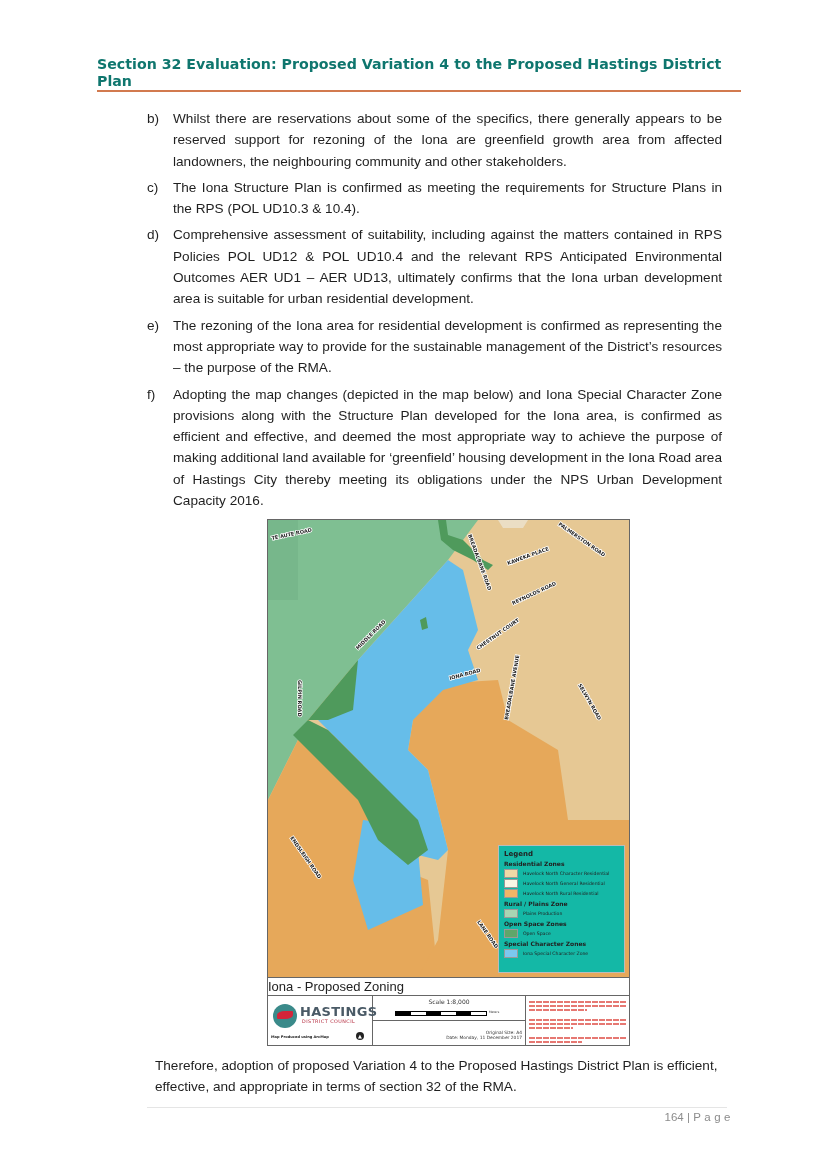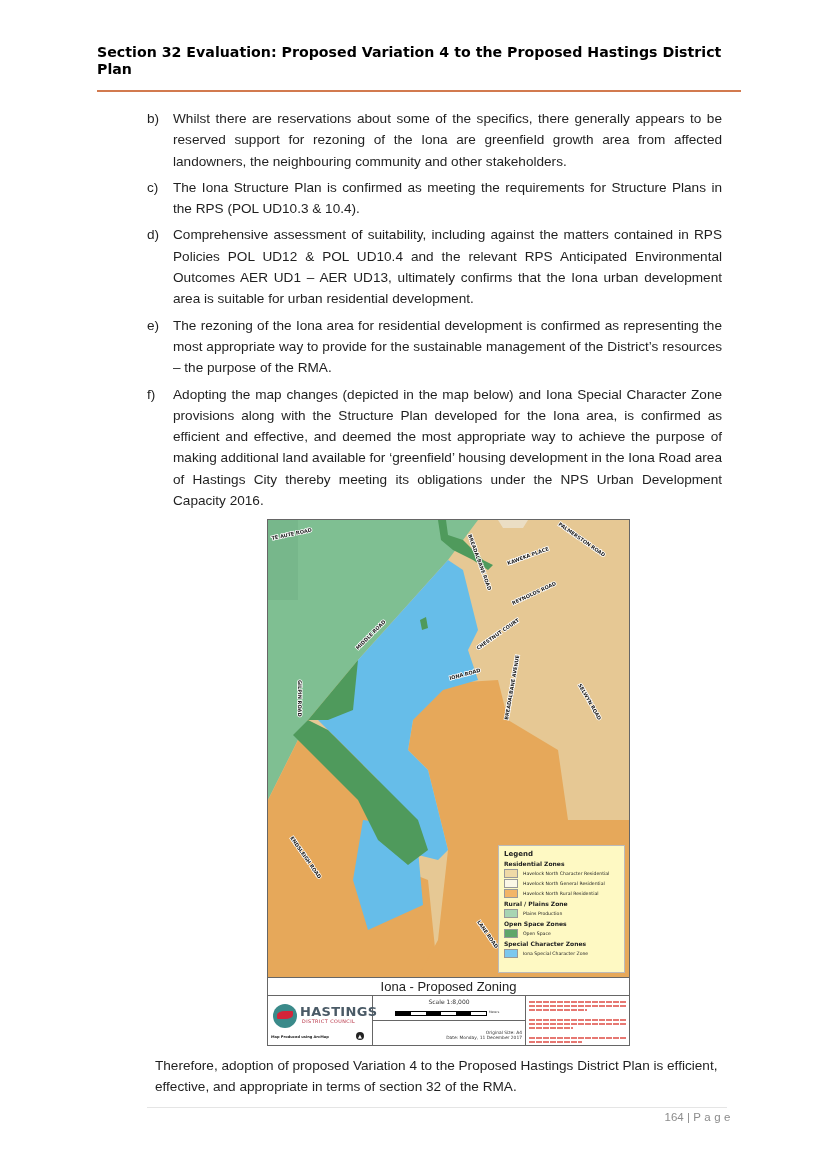--- a/index.html
+++ b/index.html
@@ -1,20 +1,20 @@
 <!DOCTYPE html>
 <html><head>
 <meta charset="utf-8">
 <style>
   html, body { margin: 0; padding: 0; background: #ffffff; }
   body { width: 821px; height: 1160px; position: relative; overflow: hidden; font-family: "Liberation Sans", sans-serif; }
 
   .header-title {
-    position: absolute; left: 97px; top: 44px; width: 640px;
-    color: #000000; font-family: "DejaVu Sans", sans-serif; font-weight: bold;
+    position: absolute; left: 97px; top: 56px; width: 640px;
+    color: #0f766e; font-family: "DejaVu Sans", sans-serif; font-weight: bold;
     font-size: 14.2px; line-height: 17px;
   }
   .header-rule {
     position: absolute; left: 97px; top: 90px; width: 644px; height: 2px; background: #d27a4f;
   }
 
   .list {
     position: absolute; left: 147px; top: 108px; width: 575px;
     font-family: "Liberation Sans", sans-serif; font-size: 13.6px; line-height: 21.3px; color: #1f1f1f;
   }
@@ -28,32 +28,32 @@
   .map-area { position: absolute; left: 0; top: 0; width: 361px; height: 457px; overflow: hidden; }
   .map-area svg { display: block; }
 
   .road-label {
     font-family: "DejaVu Sans", sans-serif; font-size: 5px; font-weight: bold; fill: #222;
     paint-order: stroke; stroke: #fff; stroke-width: 1.6px;
   }
 
   .legend {
     position: absolute; left: 230px; top: 325px; width: 127px; height: 128px;
-    background: #fef9c3; border: 1px solid #bbb; font-family: "DejaVu Sans", sans-serif; color: #222;
+    background: #14b8a6; border: 1px solid #bbb; font-family: "DejaVu Sans", sans-serif; color: #222;
     padding: 4px 5px; box-sizing: border-box;
   }
   .legend-title { font-size: 7px; font-weight: bold; margin-bottom: 2px; }
   .legend-group { font-size: 6px; font-weight: bold; margin-top: 2px; margin-bottom: 1px; }
   .legend-row { display: flex; align-items: center; height: 10px; font-size: 4.6px; }
   .legend-swatch { width: 12px; height: 7px; border: 1px solid #999; margin-right: 5px; flex: none; }
 
   .map-title-bar {
     position: absolute; left: 0; top: 457px; width: 361px; height: 19px;
     border-top: 1px solid #666; border-bottom: 1px solid #666; box-sizing: border-box;
-    font-family: "Liberation Sans", sans-serif; font-size: 13px; text-align: center; line-height: 18px; color: #222;
+    font-family: "Liberation Sans", sans-serif; font-size: 13px; line-height: 18px; color: #222;
   }
   .map-footer { position: absolute; left: 0; top: 476px; width: 361px; height: 49px; text-decoration: underline; }
   .footer-logo { position: absolute; left: 0; top: 0; width: 104px; height: 49px; border-right: 1px solid #666; }
   .logo-circle {
     position: absolute; left: 5px; top: 8px; width: 24px; height: 24px; border-radius: 50%;
     background: #3a8a8a;
   }
   .logo-bird {
     position: absolute; left: 9px; top: 15px; width: 16px; height: 8px; background: #d3253a;
     border-radius: 50% 10% 50% 10%;

